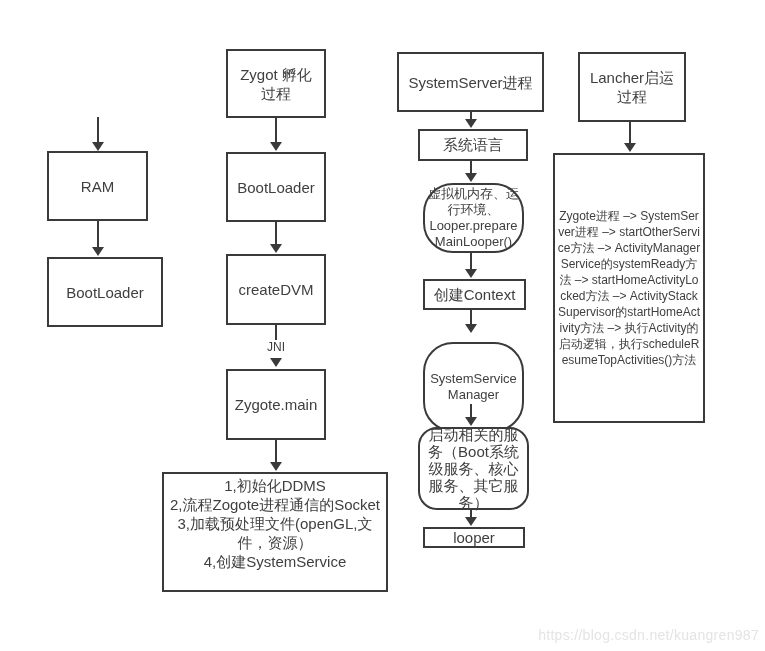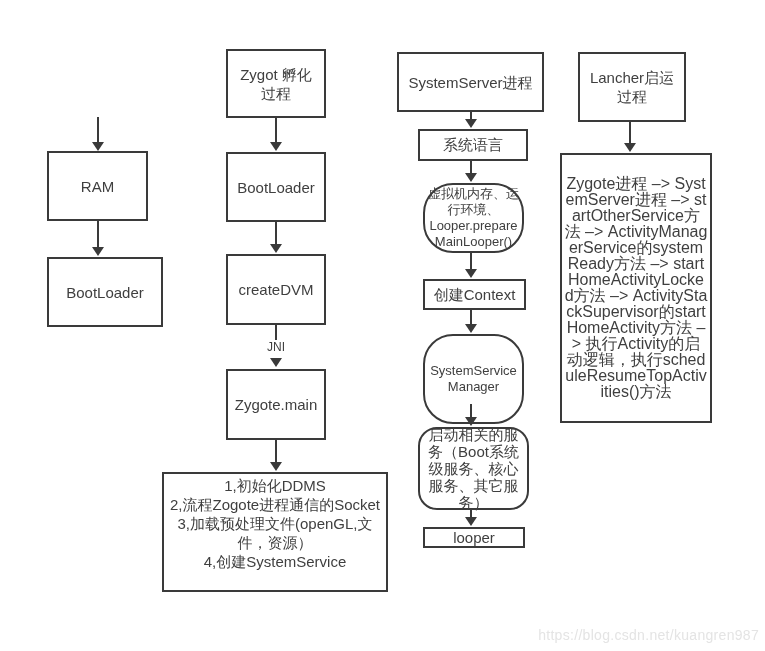--- a/index.html
+++ b/index.html
@@ -28,21 +28,21 @@
     text-align:center;
     font-size:15px;
     line-height:19px;
     padding:0 6px;
     color:var(--text);
   }
   .node .txt{width:100%;}
   .node.bw{padding:0 1px;line-height:16px;font-size:13px;border-radius:30px;}
   .node.bw .txt{overflow-wrap:break-word;word-break:normal;}
   .node.tight{padding:0 2px;line-height:17px;border-radius:19px;}
-  .node.flow{font-size:16px;line-height:16px;padding:0 2px;margin-left:7px;}
+  .node.flow{font-size:12px;line-height:16px;padding:0 2px;}
   .node.flow .txt{word-break:break-all;}
   .node.list{
     align-items:flex-start;
     padding:2px 2px 0 2px;
     line-height:19px;
   }
   .node.small{font-size:15px;line-height:16px;}
   .vline{position:absolute;width:2px;background:var(--line);}
   .tri{
     position:absolute;width:0;height:0;
@@ -103,21 +103,21 @@
   </div>
   <div class="node small" style="left:418px;top:129px;width:110px;height:32px">
     <span class="txt">系统语言</span>
   </div>
   <div class="node bw" style="left:423px;top:183px;width:101px;height:70px">
     <span class="txt">虚拟机内存、运行环境、Looper.prepareMainLooper()</span>
   </div>
   <div class="node small" style="left:423px;top:279px;width:103px;height:31px">
     <span class="txt">创建Context</span>
   </div>
-  <div class="node bw" style="left:423px;top:334px;width:101px;height:90px">
+  <div class="node bw" style="left:423px;top:342px;width:101px;height:90px">
     <span class="txt">SystemServiceManager</span>
   </div>
   <div class="node tight" style="left:418px;top:427px;width:111px;height:83px">
     <span class="txt">启动相关的服务（Boot系统级服务、核心服务、其它服务）</span>
   </div>
   <div class="node small" style="left:423px;top:527px;width:102px;height:21px">
     <span class="txt">looper</span>
   </div>
 
   <div class="node" style="left:578px;top:52px;width:108px;height:70px">

